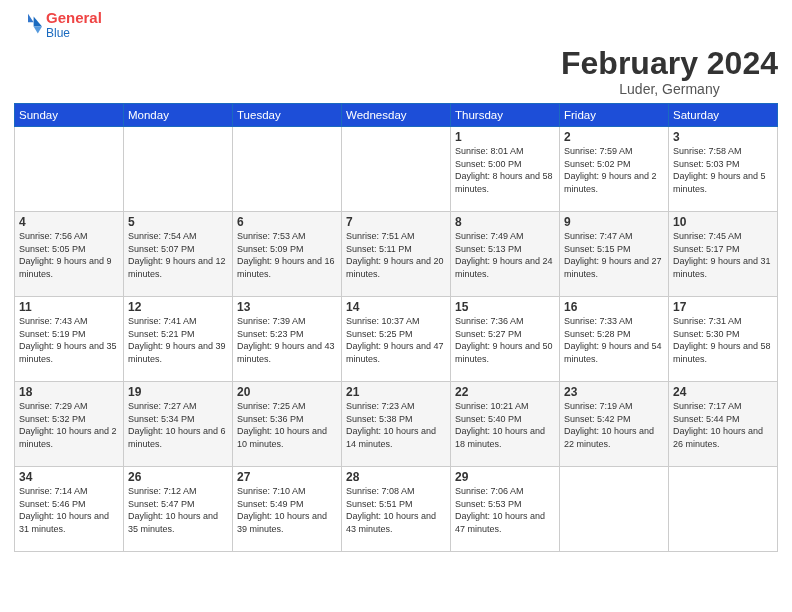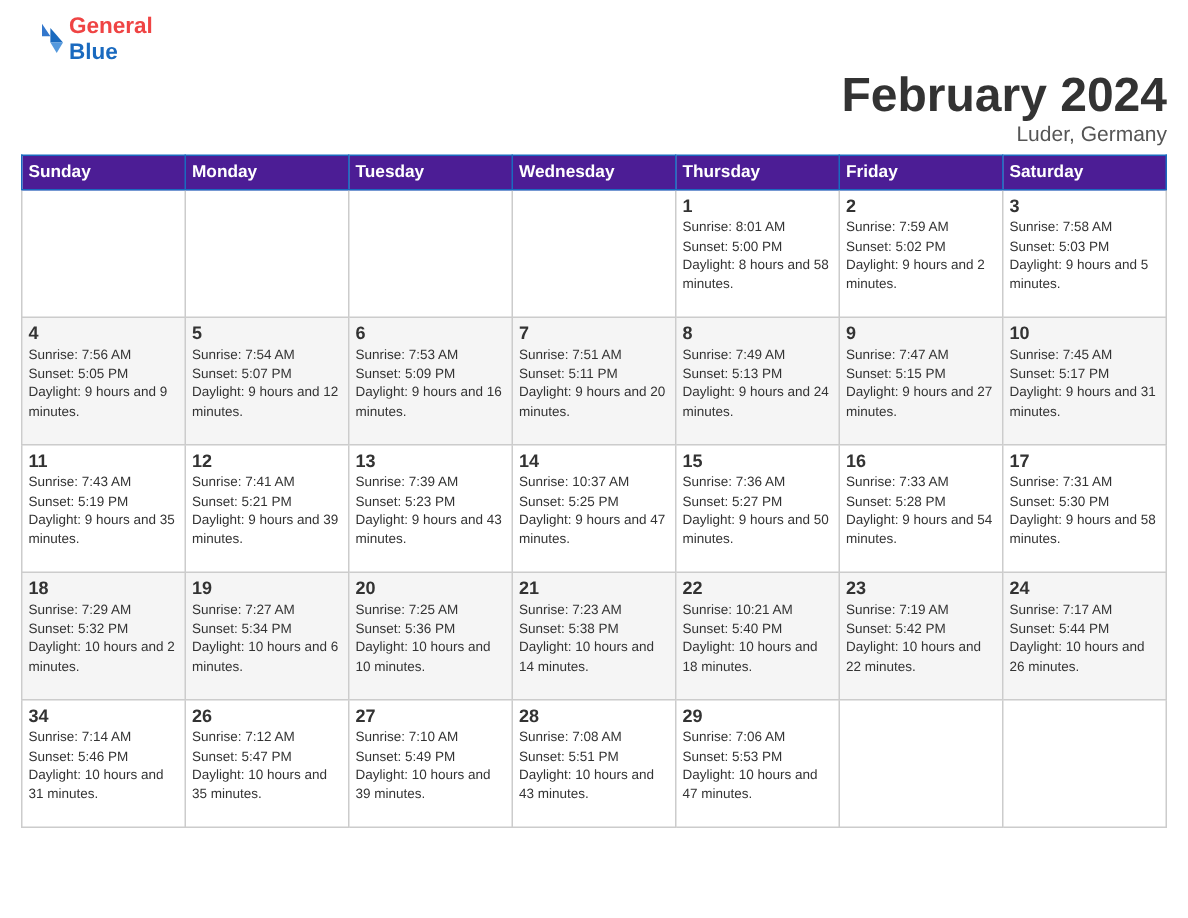--- a/index.html
+++ b/index.html
@@ -29,56 +29,57 @@
       display: flex;
       flex-direction: column;
       line-height: 1.1;
     }
     .logo-general {
       font-size: 15px;
       font-weight: bold;
       color: #ef4444;
     }
     .logo-blue {
-      font-size: 15px;
-      font-weight: bold;
+      font-size: 12px;
+      font-weight: normal;
       color: #1a6abf;
     }
     .logo-icon {
       width: 28px;
       height: 28px;
       margin-right: 4px;
     }
     .title-block {
       text-align: right;
       margin-top: 36px;
     }
     .month-title {
       font-size: 32px;
       font-weight: bold;
       color: #333;
       line-height: 1.1;
     }
     .location {
       font-size: 14px;
       color: #555;
+      text-align: center;
     }
     .calendar {
       width: 100%;
       border-collapse: collapse;
       table-layout: fixed;
     }
     .calendar th {
-      background-color: #4c1d95;
+      background-color: #1d4ed8;
       color: #fff;
       font-size: 11.5px;
       padding: 5px 4px;
       text-align: left;
       border: 1px solid #1a6abf;
-      font-weight: bold;
+      font-weight: normal;
     }
     .calendar td {
       border: 1px solid #ccc;
       vertical-align: top;
       padding: 3px 4px;
       font-size: 9.5px;
       color: #333;
       height: 85px;
       background: #fff;
     }

